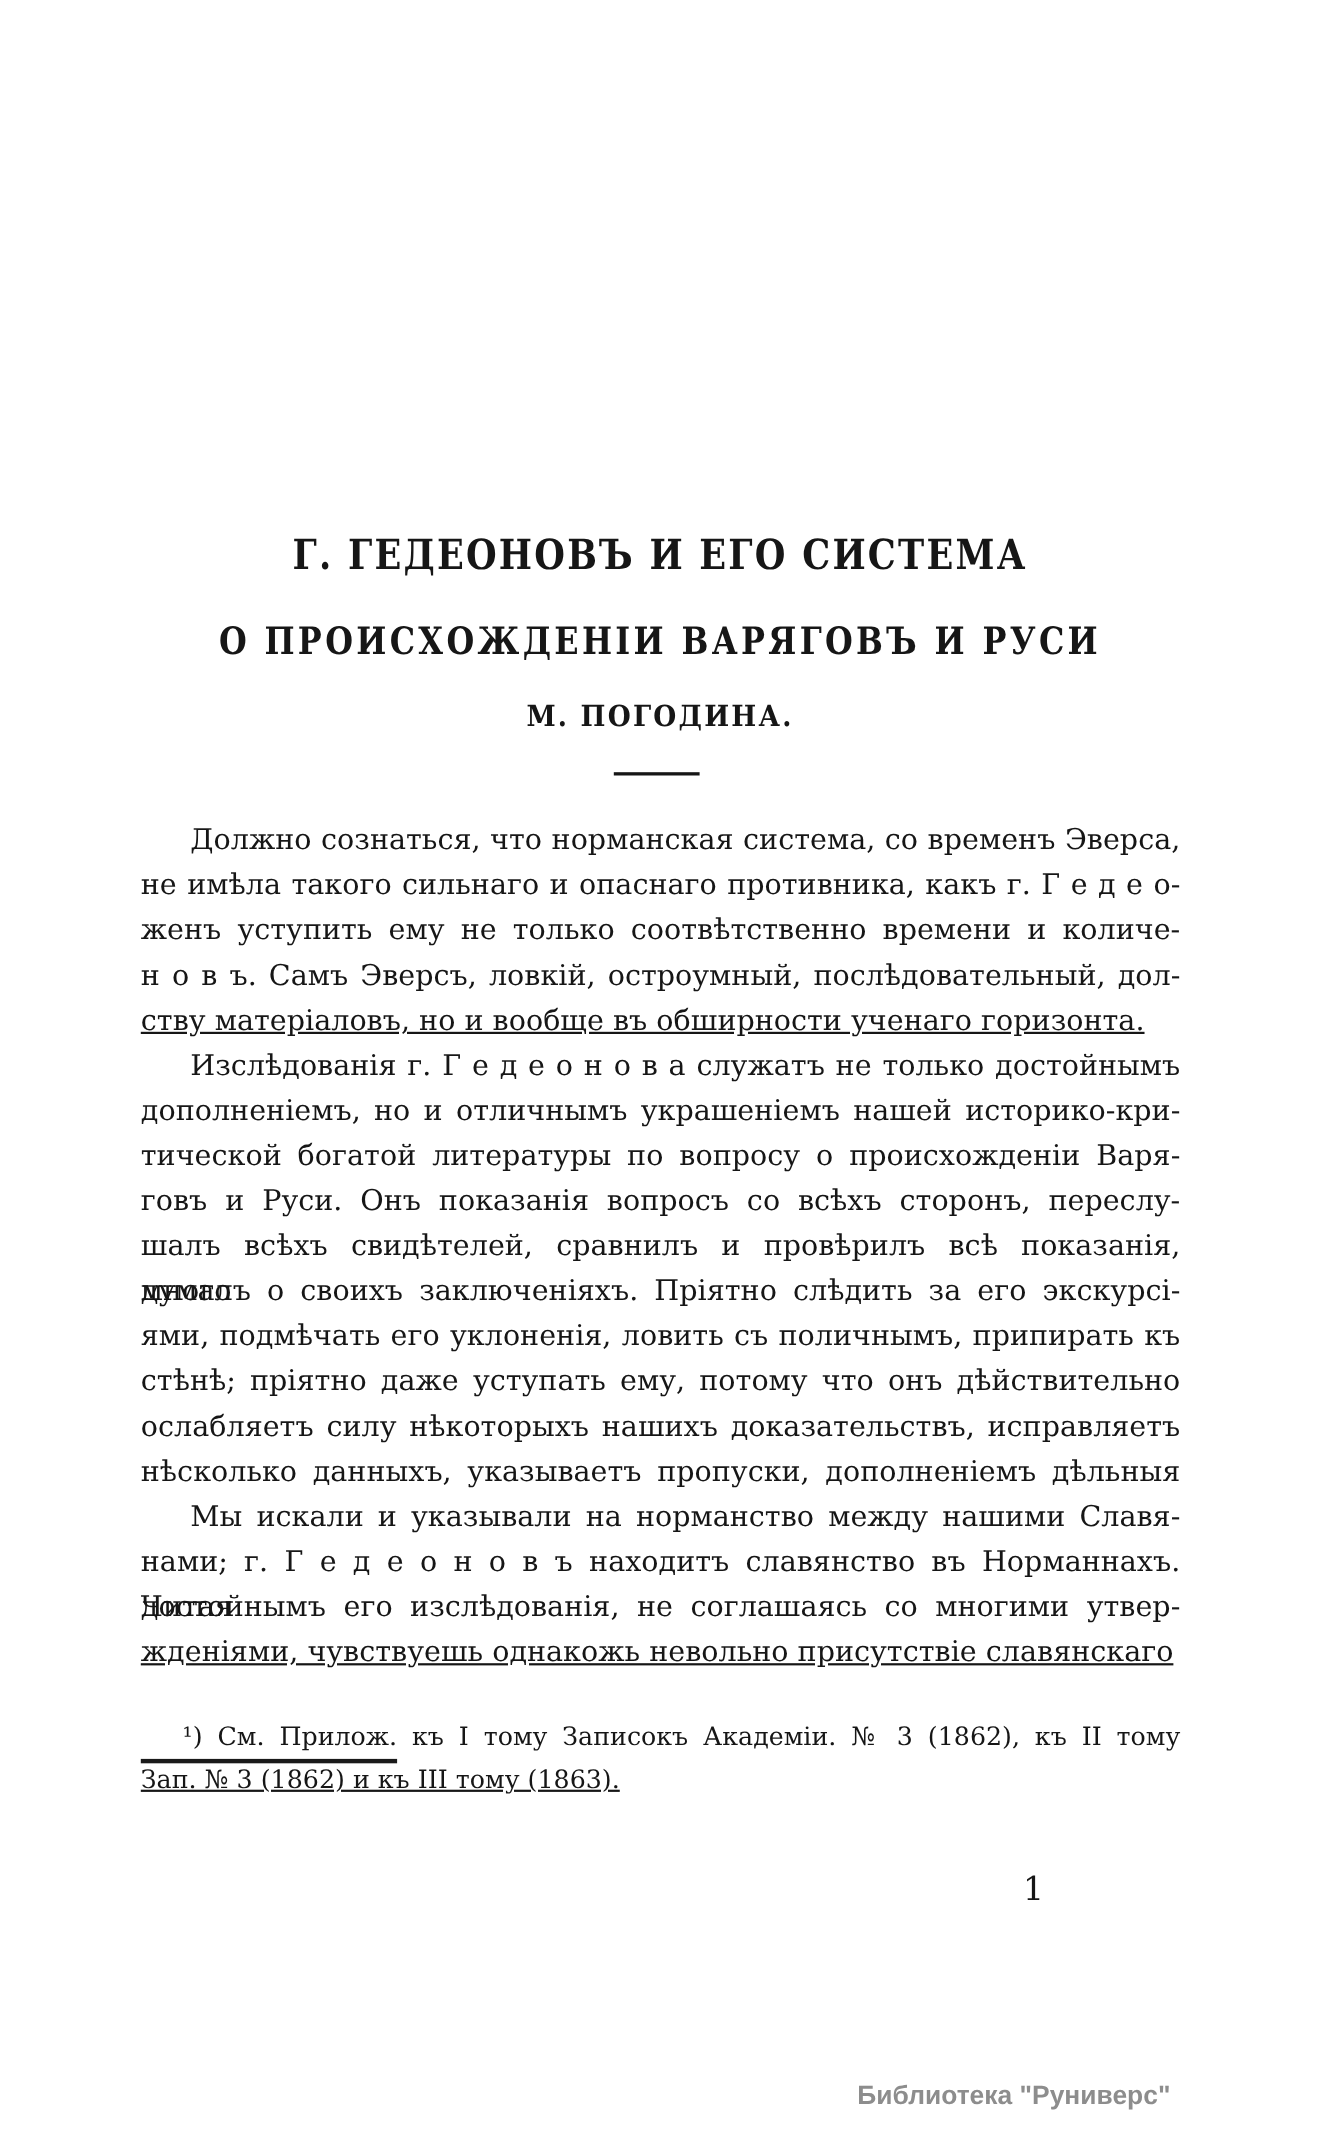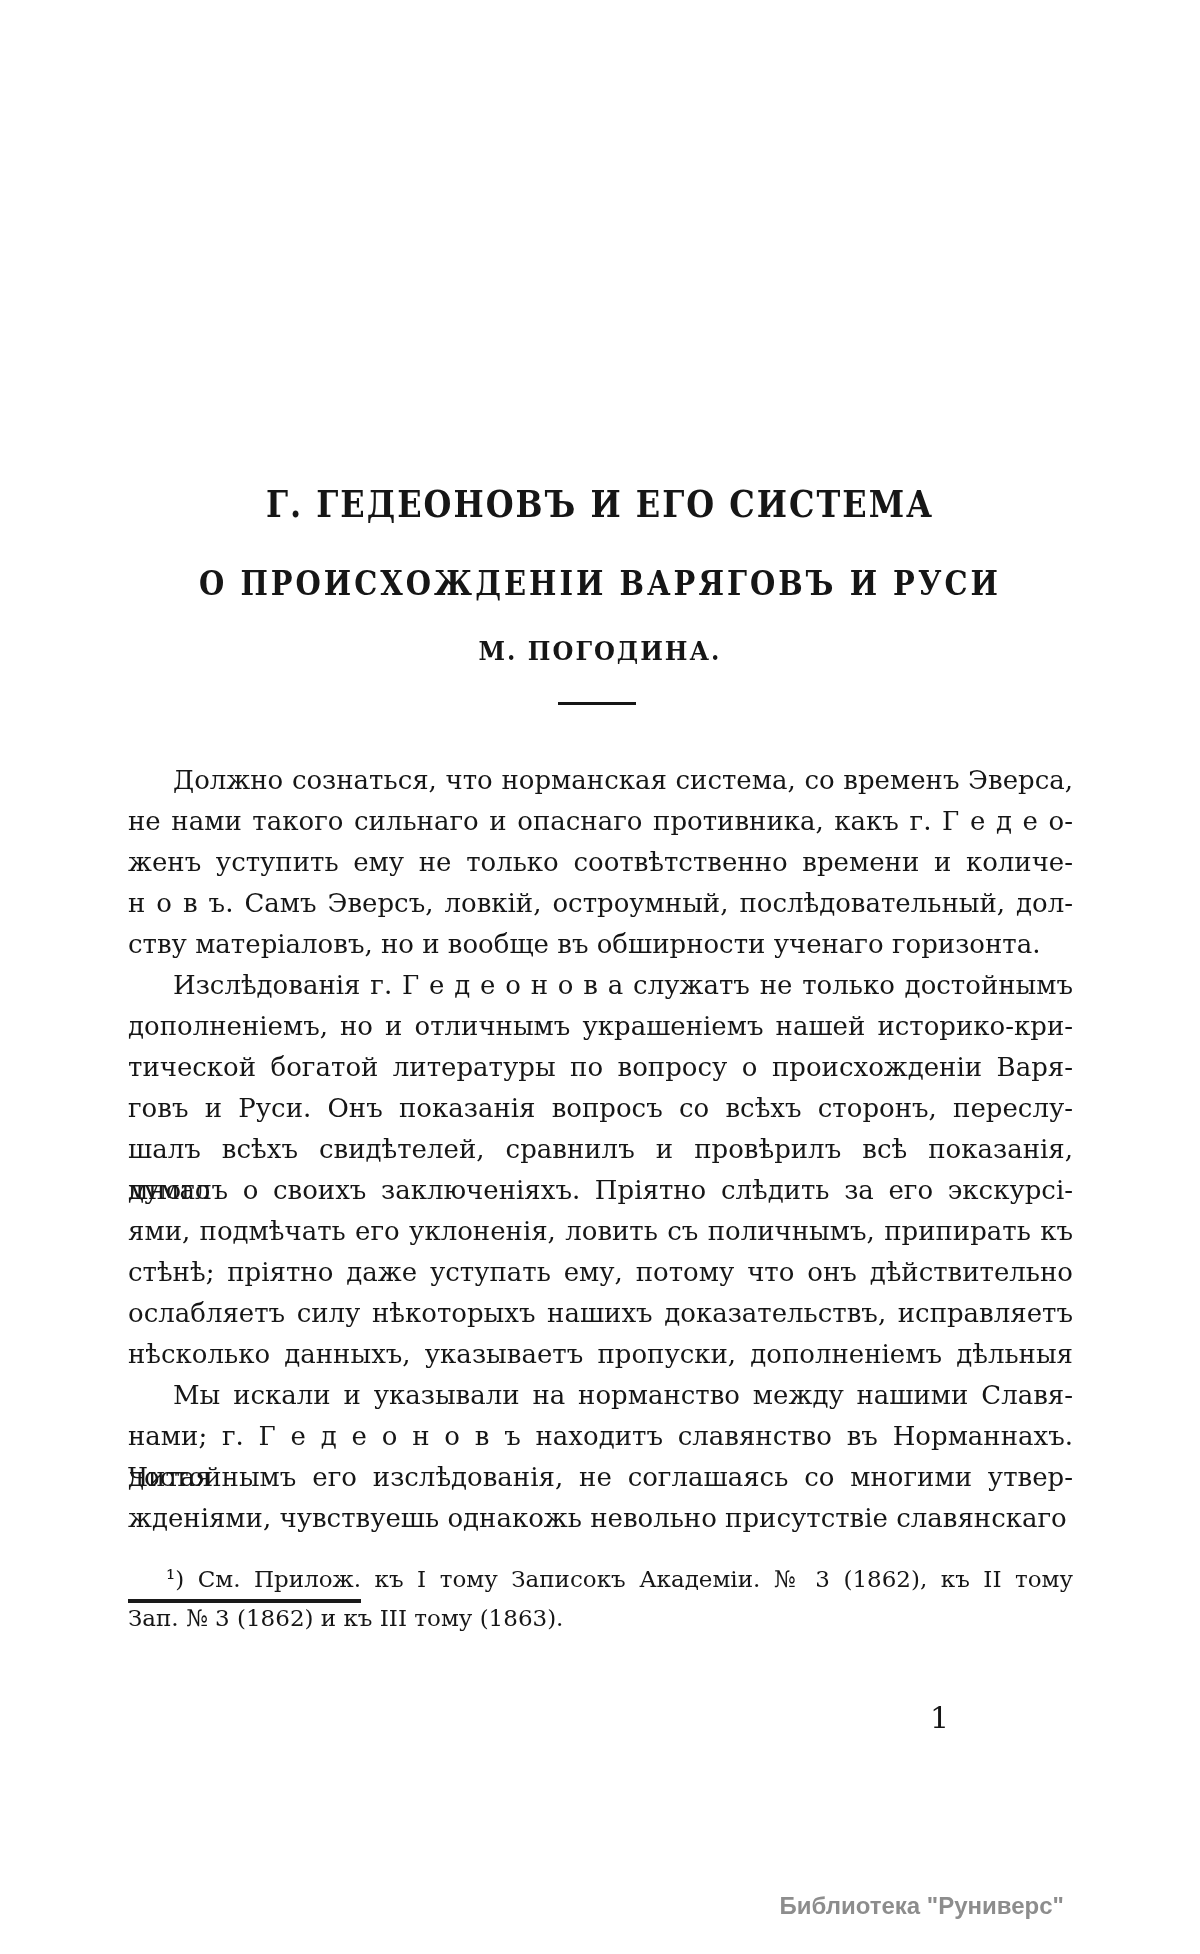--- a/index.html
+++ b/index.html
@@ -27,30 +27,30 @@
     position: absolute; top: 635px; left: 0; width: 1200px; margin: 0;
     text-align: center; font-weight: bold; font-size: 24px; letter-spacing: 2px;
     transform: scaleY(1.1); transform-origin: center top;
   }
   .divider {
     position: absolute; top: 702px; left: 558px; width: 78px; height: 3px;
     background: #161616;
   }
   .body {
     position: absolute; top: 744px; left: 128px; width: 945px;
-    font-size: 26px; line-height: 41px; margin-top: 16px;
+    font-size: 26px; line-height: 41px;
   }
   .line {
     text-align: justify;
     text-align-last: justify;
     text-justify: inter-word;
     height: 41px;
   }
   .line.first { text-indent: 45px; }
-  .line.plast { text-align-last: left; }
+  .line.plast { text-align-last: left; text-decoration: underline; }
   .fnrule {
     position: absolute; top: 1599px; left: 128px; width: 233px; height: 4px;
     background: #1a1a1a;
   }
   .footnote {
     position: absolute; top: 1560px; left: 128px; width: 945px;
     font-size: 23px; line-height: 39px;
   }
   .footnote .line { height: 39px; }
   .footnote .line.first { text-indent: 38px; }
@@ -68,21 +68,21 @@
 </head>
 <body>
 
 <div class="page">
   <h1 class="t1">Г. ГЕДЕОНОВЪ И ЕГО СИСТЕМА</h1>
   <h2 class="t2">О ПРОИСХОЖДЕНІИ ВАРЯГОВЪ И РУСИ</h2>
   <h3 class="t3">М. ПОГОДИНА.</h3>
   <div class="divider"></div>
   <div class="body" id="body-text">
       <div class="line first">Должно сознаться, что норманская система, со временъ Эверса,</div>
-      <div class="line">не нами такого сильнаго и опаснаго противника, какъ г. Г е д е о-</div>
+      <div class="line">не имѣла такого сильнаго и опаснаго противника, какъ г. Г е д е о-</div>
       <div class="line">женъ уступить ему не только соотвѣтственно времени и количе-</div>
       <div class="line">н о в ъ. Самъ Эверсъ, ловкій, остроумный, послѣдовательный, дол-</div>
       <div class="line plast">ству матеріаловъ, но и вообще въ обширности ученаго горизонта.</div>
       <div class="line first">Изслѣдованія г. Г е д е о н о в а служатъ не только достойнымъ</div>
       <div class="line">дополненіемъ, но и отличнымъ украшеніемъ нашей историко-кри-</div>
       <div class="line">тической богатой литературы по вопросу о происхожденіи Варя-</div>
       <div class="line">говъ и Руси. Онъ показанія вопросъ со всѣхъ сторонъ, переслу-</div>
       <div class="line">шалъ всѣхъ свидѣтелей, сравнилъ и провѣрилъ всѣ показанія, много</div>
       <div class="line">думалъ о своихъ заключеніяхъ. Пріятно слѣдить за его экскурсі-</div>
       <div class="line">ями, подмѣчать его уклоненія, ловить съ поличнымъ, припирать къ</div>

